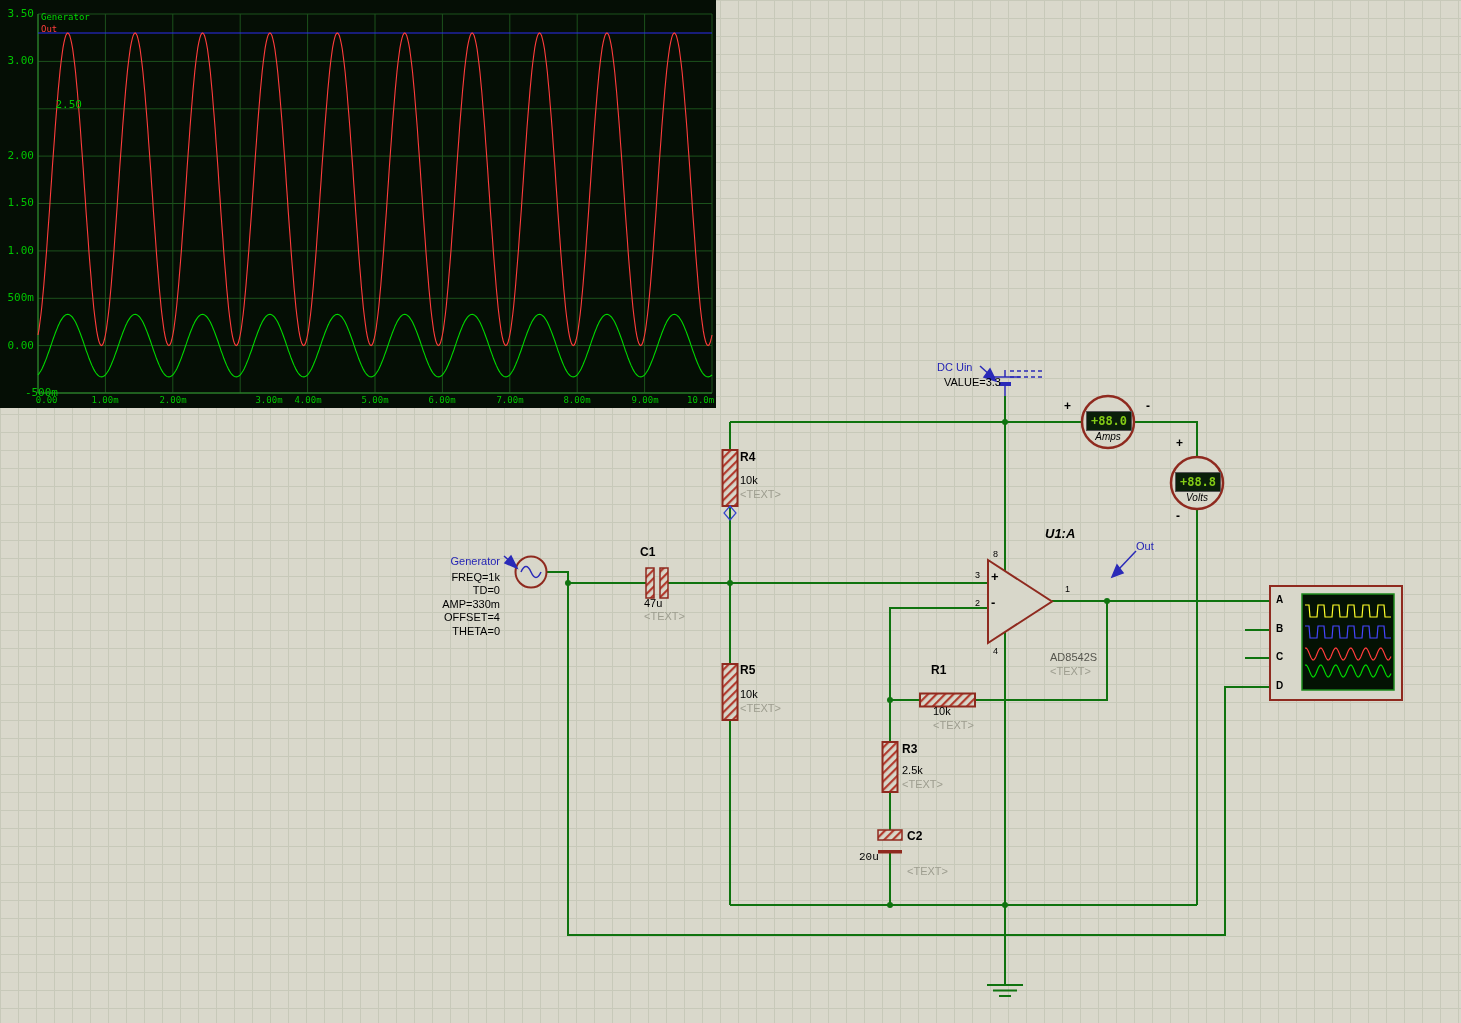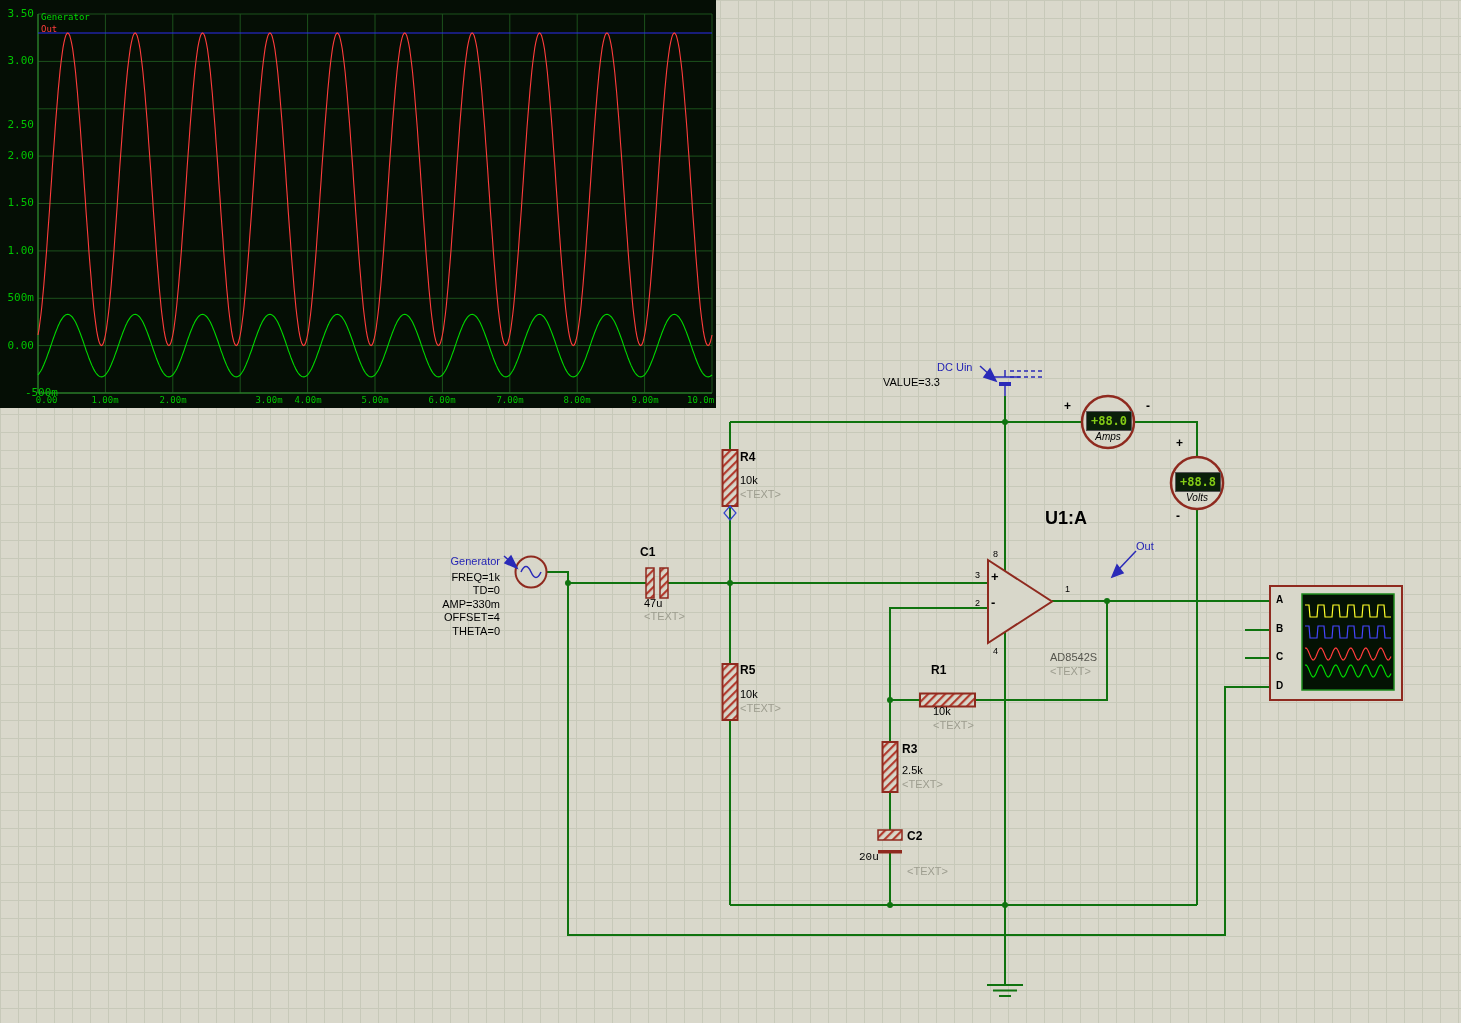--- a/index.html
+++ b/index.html
@@ -155,33 +155,33 @@
   <div class="lbl gray" style="left:933px;top:719px;">&lt;TEXT&gt;</div>
 
   <div class="lbl ref" style="left:902px;top:743px;">R3</div>
   <div class="lbl" style="left:902px;top:764px;">2.5k</div>
   <div class="lbl gray" style="left:902px;top:778px;">&lt;TEXT&gt;</div>
 
   <div class="lbl ref" style="left:907px;top:830px;">C2</div>
   <div class="lbl" style="left:859px;top:851px;font-family:Liberation Mono, monospace;">20u</div>
   <div class="lbl gray" style="left:907px;top:865px;">&lt;TEXT&gt;</div>
 
-  <div class="lbl ref" style="left:1045px;top:512px;font-size:18px;">U1:A</div>
+  <div class="lbl ref" style="left:1045px;top:528px;font-size:13px;font-style:italic;">U1:A</div>
   <div class="lbl" style="left:1050px;top:651px;color:#55554d;">AD8542S</div>
   <div class="lbl gray" style="left:1050px;top:665px;">&lt;TEXT&gt;</div>
   <div class="lbl opsign" style="left:991px;top:571px;">+</div>
   <div class="lbl opsign" style="left:991px;top:597px;">-</div>
   <div class="lbl pin" style="left:975px;top:569px;">3</div>
   <div class="lbl pin" style="left:975px;top:597px;">2</div>
   <div class="lbl pin" style="left:1065px;top:583px;">1</div>
   <div class="lbl pin" style="left:993px;top:548px;">8</div>
   <div class="lbl pin" style="left:993px;top:645px;">4</div>
 
   <div class="lbl blue" style="left:937px;top:361px;">DC Uin</div>
-  <div class="lbl" style="left:871px;top:376px;padding-left:12px;">VALUE=3.3</div>
+  <div class="lbl" style="left:932px;top:376px;padding-left:12px;">VALUE=3.3</div>
 
   <div class="lbl blue" style="left:1136px;top:540px;">Out</div>
 
   <div class="lcd" style="left:1086px;top:411px;">+88.0</div>
   <div class="munit" style="left:1086px;top:431px;">Amps</div>
   <div class="lbl sign" style="left:1064px;top:400px;">+</div>
   <div class="lbl sign" style="left:1146px;top:400px;">-</div>
 
   <div class="lcd" style="left:1175px;top:472px;">+88.8</div>
   <div class="munit" style="left:1175px;top:492px;">Volts</div>
@@ -200,21 +200,21 @@
         <path d="M38 33.0 L712 33.0" stroke="#2d2df0" stroke-width="1.1" fill="none"></path>
         <path d="M38.0 335.0 L39.0 329.3 L39.9 322.5 L40.9 314.7 L41.9 305.8 L42.8 296.0 L43.8 285.3 L44.7 273.9 L45.7 261.7 L46.7 249.0 L47.6 235.8 L48.6 222.3 L49.6 208.5 L50.5 194.5 L51.5 180.4 L52.4 166.5 L53.4 152.7 L54.4 139.2 L55.3 126.2 L56.3 113.6 L57.3 101.6 L58.2 90.4 L59.2 79.9 L60.1 70.4 L61.1 61.7 L62.1 54.1 L63.0 47.6 L64.0 42.3 L65.0 38.1 L65.9 35.1 L66.9 33.4 L67.8 33.0 L68.8 33.8 L69.8 35.8 L70.7 39.1 L71.7 43.6 L72.7 49.2 L73.6 56.0 L74.6 63.9 L75.6 72.8 L76.5 82.6 L77.5 93.3 L78.4 104.7 L79.4 116.8 L80.4 129.5 L81.3 142.7 L82.3 156.3 L83.3 170.1 L84.2 184.1 L85.2 198.1 L86.1 212.1 L87.1 225.9 L88.1 239.3 L89.0 252.4 L90.0 265.0 L91.0 276.9 L91.9 288.2 L92.9 298.6 L93.8 308.2 L94.8 316.8 L95.8 324.4 L96.7 330.9 L97.7 336.3 L98.7 340.5 L99.6 343.4 L100.6 345.1 L101.5 345.6 L102.5 344.8 L103.5 342.8 L104.4 339.5 L105.4 335.0 L106.4 329.3 L107.3 322.5 L108.3 314.7 L109.3 305.8 L110.2 296.0 L111.2 285.3 L112.1 273.9 L113.1 261.7 L114.1 249.0 L115.0 235.8 L116.0 222.3 L117.0 208.5 L117.9 194.5 L118.9 180.4 L119.8 166.5 L120.8 152.7 L121.8 139.2 L122.7 126.2 L123.7 113.6 L124.7 101.6 L125.6 90.4 L126.6 79.9 L127.5 70.4 L128.5 61.7 L129.5 54.1 L130.4 47.6 L131.4 42.3 L132.4 38.1 L133.3 35.1 L134.3 33.4 L135.2 33.0 L136.2 33.8 L137.2 35.8 L138.1 39.1 L139.1 43.6 L140.1 49.2 L141.0 56.0 L142.0 63.9 L143.0 72.8 L143.9 82.6 L144.9 93.3 L145.8 104.7 L146.8 116.8 L147.8 129.5 L148.7 142.7 L149.7 156.3 L150.7 170.1 L151.6 184.1 L152.6 198.1 L153.5 212.1 L154.5 225.9 L155.5 239.3 L156.4 252.4 L157.4 265.0 L158.4 276.9 L159.3 288.2 L160.3 298.6 L161.2 308.2 L162.2 316.8 L163.2 324.4 L164.1 330.9 L165.1 336.3 L166.1 340.5 L167.0 343.4 L168.0 345.1 L168.9 345.6 L169.9 344.8 L170.9 342.8 L171.8 339.5 L172.8 335.0 L173.8 329.3 L174.7 322.5 L175.7 314.7 L176.7 305.8 L177.6 296.0 L178.6 285.3 L179.5 273.9 L180.5 261.7 L181.5 249.0 L182.4 235.8 L183.4 222.3 L184.4 208.5 L185.3 194.5 L186.3 180.4 L187.2 166.5 L188.2 152.7 L189.2 139.2 L190.1 126.2 L191.1 113.6 L192.1 101.6 L193.0 90.4 L194.0 79.9 L194.9 70.4 L195.9 61.7 L196.9 54.1 L197.8 47.6 L198.8 42.3 L199.8 38.1 L200.7 35.1 L201.7 33.4 L202.6 33.0 L203.6 33.8 L204.6 35.8 L205.5 39.1 L206.5 43.6 L207.5 49.2 L208.4 56.0 L209.4 63.9 L210.4 72.8 L211.3 82.6 L212.3 93.3 L213.2 104.7 L214.2 116.8 L215.2 129.5 L216.1 142.7 L217.1 156.3 L218.1 170.1 L219.0 184.1 L220.0 198.1 L220.9 212.1 L221.9 225.9 L222.9 239.3 L223.8 252.4 L224.8 265.0 L225.8 276.9 L226.7 288.2 L227.7 298.6 L228.6 308.2 L229.6 316.8 L230.6 324.4 L231.5 330.9 L232.5 336.3 L233.5 340.5 L234.4 343.4 L235.4 345.1 L236.3 345.6 L237.3 344.8 L238.3 342.8 L239.2 339.5 L240.2 335.0 L241.2 329.3 L242.1 322.5 L243.1 314.7 L244.1 305.8 L245.0 296.0 L246.0 285.3 L246.9 273.9 L247.9 261.7 L248.9 249.0 L249.8 235.8 L250.8 222.3 L251.8 208.5 L252.7 194.5 L253.7 180.4 L254.6 166.5 L255.6 152.7 L256.6 139.2 L257.5 126.2 L258.5 113.6 L259.5 101.6 L260.4 90.4 L261.4 79.9 L262.3 70.4 L263.3 61.7 L264.3 54.1 L265.2 47.6 L266.2 42.3 L267.2 38.1 L268.1 35.1 L269.1 33.4 L270.0 33.0 L271.0 33.8 L272.0 35.8 L272.9 39.1 L273.9 43.6 L274.9 49.2 L275.8 56.0 L276.8 63.9 L277.8 72.8 L278.7 82.6 L279.7 93.3 L280.6 104.7 L281.6 116.8 L282.6 129.5 L283.5 142.7 L284.5 156.3 L285.5 170.1 L286.4 184.1 L287.4 198.1 L288.3 212.1 L289.3 225.9 L290.3 239.3 L291.2 252.4 L292.2 265.0 L293.2 276.9 L294.1 288.2 L295.1 298.6 L296.0 308.2 L297.0 316.8 L298.0 324.4 L298.9 330.9 L299.9 336.3 L300.9 340.5 L301.8 343.4 L302.8 345.1 L303.7 345.6 L304.7 344.8 L305.7 342.8 L306.6 339.5 L307.6 335.0 L308.6 329.3 L309.5 322.5 L310.5 314.7 L311.5 305.8 L312.4 296.0 L313.4 285.3 L314.3 273.9 L315.3 261.7 L316.3 249.0 L317.2 235.8 L318.2 222.3 L319.2 208.5 L320.1 194.5 L321.1 180.4 L322.0 166.5 L323.0 152.7 L324.0 139.2 L324.9 126.2 L325.9 113.6 L326.9 101.6 L327.8 90.4 L328.8 79.9 L329.7 70.4 L330.7 61.7 L331.7 54.1 L332.6 47.6 L333.6 42.3 L334.6 38.1 L335.5 35.1 L336.5 33.4 L337.4 33.0 L338.4 33.8 L339.4 35.8 L340.3 39.1 L341.3 43.6 L342.3 49.2 L343.2 56.0 L344.2 63.9 L345.2 72.8 L346.1 82.6 L347.1 93.3 L348.0 104.7 L349.0 116.8 L350.0 129.5 L350.9 142.7 L351.9 156.3 L352.9 170.1 L353.8 184.1 L354.8 198.1 L355.7 212.1 L356.7 225.9 L357.7 239.3 L358.6 252.4 L359.6 265.0 L360.6 276.9 L361.5 288.2 L362.5 298.6 L363.4 308.2 L364.4 316.8 L365.4 324.4 L366.3 330.9 L367.3 336.3 L368.3 340.5 L369.2 343.4 L370.2 345.1 L371.1 345.6 L372.1 344.8 L373.1 342.8 L374.0 339.5 L375.0 335.0 L376.0 329.3 L376.9 322.5 L377.9 314.7 L378.9 305.8 L379.8 296.0 L380.8 285.3 L381.7 273.9 L382.7 261.7 L383.7 249.0 L384.6 235.8 L385.6 222.3 L386.6 208.5 L387.5 194.5 L388.5 180.4 L389.4 166.5 L390.4 152.7 L391.4 139.2 L392.3 126.2 L393.3 113.6 L394.3 101.6 L395.2 90.4 L396.2 79.9 L397.1 70.4 L398.1 61.7 L399.1 54.1 L400.0 47.6 L401.0 42.3 L402.0 38.1 L402.9 35.1 L403.9 33.4 L404.8 33.0 L405.8 33.8 L406.8 35.8 L407.7 39.1 L408.7 43.6 L409.7 49.2 L410.6 56.0 L411.6 63.9 L412.6 72.8 L413.5 82.6 L414.5 93.3 L415.4 104.7 L416.4 116.8 L417.4 129.5 L418.3 142.7 L419.3 156.3 L420.3 170.1 L421.2 184.1 L422.2 198.1 L423.1 212.1 L424.1 225.9 L425.1 239.3 L426.0 252.4 L427.0 265.0 L428.0 276.9 L428.9 288.2 L429.9 298.6 L430.8 308.2 L431.8 316.8 L432.8 324.4 L433.7 330.9 L434.7 336.3 L435.7 340.5 L436.6 343.4 L437.6 345.1 L438.5 345.6 L439.5 344.8 L440.5 342.8 L441.4 339.5 L442.4 335.0 L443.4 329.3 L444.3 322.5 L445.3 314.7 L446.3 305.8 L447.2 296.0 L448.2 285.3 L449.1 273.9 L450.1 261.7 L451.1 249.0 L452.0 235.8 L453.0 222.3 L454.0 208.5 L454.9 194.5 L455.9 180.4 L456.8 166.5 L457.8 152.7 L458.8 139.2 L459.7 126.2 L460.7 113.6 L461.7 101.6 L462.6 90.4 L463.6 79.9 L464.5 70.4 L465.5 61.7 L466.5 54.1 L467.4 47.6 L468.4 42.3 L469.4 38.1 L470.3 35.1 L471.3 33.4 L472.2 33.0 L473.2 33.8 L474.2 35.8 L475.1 39.1 L476.1 43.6 L477.1 49.2 L478.0 56.0 L479.0 63.9 L480.0 72.8 L480.9 82.6 L481.9 93.3 L482.8 104.7 L483.8 116.8 L484.8 129.5 L485.7 142.7 L486.7 156.3 L487.7 170.1 L488.6 184.1 L489.6 198.1 L490.5 212.1 L491.5 225.9 L492.5 239.3 L493.4 252.4 L494.4 265.0 L495.4 276.9 L496.3 288.2 L497.3 298.6 L498.2 308.2 L499.2 316.8 L500.2 324.4 L501.1 330.9 L502.1 336.3 L503.1 340.5 L504.0 343.4 L505.0 345.1 L505.9 345.6 L506.9 344.8 L507.9 342.8 L508.8 339.5 L509.8 335.0 L510.8 329.3 L511.7 322.5 L512.7 314.7 L513.7 305.8 L514.6 296.0 L515.6 285.3 L516.5 273.9 L517.5 261.7 L518.5 249.0 L519.4 235.8 L520.4 222.3 L521.4 208.5 L522.3 194.5 L523.3 180.4 L524.2 166.5 L525.2 152.7 L526.2 139.2 L527.1 126.2 L528.1 113.6 L529.1 101.6 L530.0 90.4 L531.0 79.9 L531.9 70.4 L532.9 61.7 L533.9 54.1 L534.8 47.6 L535.8 42.3 L536.8 38.1 L537.7 35.1 L538.7 33.4 L539.6 33.0 L540.6 33.8 L541.6 35.8 L542.5 39.1 L543.5 43.6 L544.5 49.2 L545.4 56.0 L546.4 63.9 L547.4 72.8 L548.3 82.6 L549.3 93.3 L550.2 104.7 L551.2 116.8 L552.2 129.5 L553.1 142.7 L554.1 156.3 L555.1 170.1 L556.0 184.1 L557.0 198.1 L557.9 212.1 L558.9 225.9 L559.9 239.3 L560.8 252.4 L561.8 265.0 L562.8 276.9 L563.7 288.2 L564.7 298.6 L565.6 308.2 L566.6 316.8 L567.6 324.4 L568.5 330.9 L569.5 336.3 L570.5 340.5 L571.4 343.4 L572.4 345.1 L573.3 345.6 L574.3 344.8 L575.3 342.8 L576.2 339.5 L577.2 335.0 L578.2 329.3 L579.1 322.5 L580.1 314.7 L581.1 305.8 L582.0 296.0 L583.0 285.3 L583.9 273.9 L584.9 261.7 L585.9 249.0 L586.8 235.8 L587.8 222.3 L588.8 208.5 L589.7 194.5 L590.7 180.4 L591.6 166.5 L592.6 152.7 L593.6 139.2 L594.5 126.2 L595.5 113.6 L596.5 101.6 L597.4 90.4 L598.4 79.9 L599.3 70.4 L600.3 61.7 L601.3 54.1 L602.2 47.6 L603.2 42.3 L604.2 38.1 L605.1 35.1 L606.1 33.4 L607.0 33.0 L608.0 33.8 L609.0 35.8 L609.9 39.1 L610.9 43.6 L611.9 49.2 L612.8 56.0 L613.8 63.9 L614.8 72.8 L615.7 82.6 L616.7 93.3 L617.6 104.7 L618.6 116.8 L619.6 129.5 L620.5 142.7 L621.5 156.3 L622.5 170.1 L623.4 184.1 L624.4 198.1 L625.3 212.1 L626.3 225.9 L627.3 239.3 L628.2 252.4 L629.2 265.0 L630.2 276.9 L631.1 288.2 L632.1 298.6 L633.0 308.2 L634.0 316.8 L635.0 324.4 L635.9 330.9 L636.9 336.3 L637.9 340.5 L638.8 343.4 L639.8 345.1 L640.7 345.6 L641.7 344.8 L642.7 342.8 L643.6 339.5 L644.6 335.0 L645.6 329.3 L646.5 322.5 L647.5 314.7 L648.5 305.8 L649.4 296.0 L650.4 285.3 L651.3 273.9 L652.3 261.7 L653.3 249.0 L654.2 235.8 L655.2 222.3 L656.2 208.5 L657.1 194.5 L658.1 180.4 L659.0 166.5 L660.0 152.7 L661.0 139.2 L661.9 126.2 L662.9 113.6 L663.9 101.6 L664.8 90.4 L665.8 79.9 L666.7 70.4 L667.7 61.7 L668.7 54.1 L669.6 47.6 L670.6 42.3 L671.6 38.1 L672.5 35.1 L673.5 33.4 L674.4 33.0 L675.4 33.8 L676.4 35.8 L677.3 39.1 L678.3 43.6 L679.3 49.2 L680.2 56.0 L681.2 63.9 L682.2 72.8 L683.1 82.6 L684.1 93.3 L685.0 104.7 L686.0 116.8 L687.0 129.5 L687.9 142.7 L688.9 156.3 L689.9 170.1 L690.8 184.1 L691.8 198.1 L692.7 212.1 L693.7 225.9 L694.7 239.3 L695.6 252.4 L696.6 265.0 L697.6 276.9 L698.5 288.2 L699.5 298.6 L700.4 308.2 L701.4 316.8 L702.4 324.4 L703.3 330.9 L704.3 336.3 L705.3 340.5 L706.2 343.4 L707.2 345.1 L708.1 345.6 L709.1 344.8 L710.1 342.8 L711.0 339.5 L712.0 335.0 " stroke="#ff3c3c" stroke-width="1.1" fill="none"></path>
         <path d="M38.0 374.8 L39.0 373.6 L39.9 372.3 L40.9 370.7 L41.9 368.9 L42.8 367.0 L43.8 364.8 L44.7 362.5 L45.7 360.1 L46.7 357.6 L47.6 354.9 L48.6 352.2 L49.6 349.5 L50.5 346.7 L51.5 343.9 L52.4 341.1 L53.4 338.3 L54.4 335.6 L55.3 333.0 L56.3 330.5 L57.3 328.1 L58.2 325.8 L59.2 323.8 L60.1 321.8 L61.1 320.1 L62.1 318.6 L63.0 317.3 L64.0 316.2 L65.0 315.4 L65.9 314.8 L66.9 314.5 L67.8 314.4 L68.8 314.5 L69.8 314.9 L70.7 315.6 L71.7 316.5 L72.7 317.6 L73.6 319.0 L74.6 320.5 L75.6 322.3 L76.5 324.3 L77.5 326.4 L78.4 328.7 L79.4 331.1 L80.4 333.7 L81.3 336.3 L82.3 339.0 L83.3 341.8 L84.2 344.6 L85.2 347.4 L86.1 350.2 L87.1 352.9 L88.1 355.6 L89.0 358.3 L90.0 360.8 L91.0 363.2 L91.9 365.4 L92.9 367.5 L93.8 369.4 L94.8 371.1 L95.8 372.7 L96.7 374.0 L97.7 375.0 L98.7 375.9 L99.6 376.5 L100.6 376.8 L101.5 376.9 L102.5 376.7 L103.5 376.3 L104.4 375.7 L105.4 374.8 L106.4 373.6 L107.3 372.3 L108.3 370.7 L109.3 368.9 L110.2 367.0 L111.2 364.8 L112.1 362.5 L113.1 360.1 L114.1 357.6 L115.0 354.9 L116.0 352.2 L117.0 349.5 L117.9 346.7 L118.9 343.9 L119.8 341.1 L120.8 338.3 L121.8 335.6 L122.7 333.0 L123.7 330.5 L124.7 328.1 L125.6 325.8 L126.6 323.8 L127.5 321.8 L128.5 320.1 L129.5 318.6 L130.4 317.3 L131.4 316.2 L132.4 315.4 L133.3 314.8 L134.3 314.5 L135.2 314.4 L136.2 314.5 L137.2 314.9 L138.1 315.6 L139.1 316.5 L140.1 317.6 L141.0 319.0 L142.0 320.5 L143.0 322.3 L143.9 324.3 L144.9 326.4 L145.8 328.7 L146.8 331.1 L147.8 333.7 L148.7 336.3 L149.7 339.0 L150.7 341.8 L151.6 344.6 L152.6 347.4 L153.5 350.2 L154.5 352.9 L155.5 355.6 L156.4 358.3 L157.4 360.8 L158.4 363.2 L159.3 365.4 L160.3 367.5 L161.2 369.4 L162.2 371.1 L163.2 372.7 L164.1 374.0 L165.1 375.0 L166.1 375.9 L167.0 376.5 L168.0 376.8 L168.9 376.9 L169.9 376.7 L170.9 376.3 L171.8 375.7 L172.8 374.8 L173.8 373.6 L174.7 372.3 L175.7 370.7 L176.7 368.9 L177.6 367.0 L178.6 364.8 L179.5 362.5 L180.5 360.1 L181.5 357.6 L182.4 354.9 L183.4 352.2 L184.4 349.5 L185.3 346.7 L186.3 343.9 L187.2 341.1 L188.2 338.3 L189.2 335.6 L190.1 333.0 L191.1 330.5 L192.1 328.1 L193.0 325.8 L194.0 323.8 L194.9 321.8 L195.9 320.1 L196.9 318.6 L197.8 317.3 L198.8 316.2 L199.8 315.4 L200.7 314.8 L201.7 314.5 L202.6 314.4 L203.6 314.5 L204.6 314.9 L205.5 315.6 L206.5 316.5 L207.5 317.6 L208.4 319.0 L209.4 320.5 L210.4 322.3 L211.3 324.3 L212.3 326.4 L213.2 328.7 L214.2 331.1 L215.2 333.7 L216.1 336.3 L217.1 339.0 L218.1 341.8 L219.0 344.6 L220.0 347.4 L220.9 350.2 L221.9 352.9 L222.9 355.6 L223.8 358.3 L224.8 360.8 L225.8 363.2 L226.7 365.4 L227.7 367.5 L228.6 369.4 L229.6 371.1 L230.6 372.7 L231.5 374.0 L232.5 375.0 L233.5 375.9 L234.4 376.5 L235.4 376.8 L236.3 376.9 L237.3 376.7 L238.3 376.3 L239.2 375.7 L240.2 374.8 L241.2 373.6 L242.1 372.3 L243.1 370.7 L244.1 368.9 L245.0 367.0 L246.0 364.8 L246.9 362.5 L247.9 360.1 L248.9 357.6 L249.8 354.9 L250.8 352.2 L251.8 349.5 L252.7 346.7 L253.7 343.9 L254.6 341.1 L255.6 338.3 L256.6 335.6 L257.5 333.0 L258.5 330.5 L259.5 328.1 L260.4 325.8 L261.4 323.8 L262.3 321.8 L263.3 320.1 L264.3 318.6 L265.2 317.3 L266.2 316.2 L267.2 315.4 L268.1 314.8 L269.1 314.5 L270.0 314.4 L271.0 314.5 L272.0 314.9 L272.9 315.6 L273.9 316.5 L274.9 317.6 L275.8 319.0 L276.8 320.5 L277.8 322.3 L278.7 324.3 L279.7 326.4 L280.6 328.7 L281.6 331.1 L282.6 333.7 L283.5 336.3 L284.5 339.0 L285.5 341.8 L286.4 344.6 L287.4 347.4 L288.3 350.2 L289.3 352.9 L290.3 355.6 L291.2 358.3 L292.2 360.8 L293.2 363.2 L294.1 365.4 L295.1 367.5 L296.0 369.4 L297.0 371.1 L298.0 372.7 L298.9 374.0 L299.9 375.0 L300.9 375.9 L301.8 376.5 L302.8 376.8 L303.7 376.9 L304.7 376.7 L305.7 376.3 L306.6 375.7 L307.6 374.8 L308.6 373.6 L309.5 372.3 L310.5 370.7 L311.5 368.9 L312.4 367.0 L313.4 364.8 L314.3 362.5 L315.3 360.1 L316.3 357.6 L317.2 354.9 L318.2 352.2 L319.2 349.5 L320.1 346.7 L321.1 343.9 L322.0 341.1 L323.0 338.3 L324.0 335.6 L324.9 333.0 L325.9 330.5 L326.9 328.1 L327.8 325.8 L328.8 323.8 L329.7 321.8 L330.7 320.1 L331.7 318.6 L332.6 317.3 L333.6 316.2 L334.6 315.4 L335.5 314.8 L336.5 314.5 L337.4 314.4 L338.4 314.5 L339.4 314.9 L340.3 315.6 L341.3 316.5 L342.3 317.6 L343.2 319.0 L344.2 320.5 L345.2 322.3 L346.1 324.3 L347.1 326.4 L348.0 328.7 L349.0 331.1 L350.0 333.7 L350.9 336.3 L351.9 339.0 L352.9 341.8 L353.8 344.6 L354.8 347.4 L355.7 350.2 L356.7 352.9 L357.7 355.6 L358.6 358.3 L359.6 360.8 L360.6 363.2 L361.5 365.4 L362.5 367.5 L363.4 369.4 L364.4 371.1 L365.4 372.7 L366.3 374.0 L367.3 375.0 L368.3 375.9 L369.2 376.5 L370.2 376.8 L371.1 376.9 L372.1 376.7 L373.1 376.3 L374.0 375.7 L375.0 374.8 L376.0 373.6 L376.9 372.3 L377.9 370.7 L378.9 368.9 L379.8 367.0 L380.8 364.8 L381.7 362.5 L382.7 360.1 L383.7 357.6 L384.6 354.9 L385.6 352.2 L386.6 349.5 L387.5 346.7 L388.5 343.9 L389.4 341.1 L390.4 338.3 L391.4 335.6 L392.3 333.0 L393.3 330.5 L394.3 328.1 L395.2 325.8 L396.2 323.8 L397.1 321.8 L398.1 320.1 L399.1 318.6 L400.0 317.3 L401.0 316.2 L402.0 315.4 L402.9 314.8 L403.9 314.5 L404.8 314.4 L405.8 314.5 L406.8 314.9 L407.7 315.6 L408.7 316.5 L409.7 317.6 L410.6 319.0 L411.6 320.5 L412.6 322.3 L413.5 324.3 L414.5 326.4 L415.4 328.7 L416.4 331.1 L417.4 333.7 L418.3 336.3 L419.3 339.0 L420.3 341.8 L421.2 344.6 L422.2 347.4 L423.1 350.2 L424.1 352.9 L425.1 355.6 L426.0 358.3 L427.0 360.8 L428.0 363.2 L428.9 365.4 L429.9 367.5 L430.8 369.4 L431.8 371.1 L432.8 372.7 L433.7 374.0 L434.7 375.0 L435.7 375.9 L436.6 376.5 L437.6 376.8 L438.5 376.9 L439.5 376.7 L440.5 376.3 L441.4 375.7 L442.4 374.8 L443.4 373.6 L444.3 372.3 L445.3 370.7 L446.3 368.9 L447.2 367.0 L448.2 364.8 L449.1 362.5 L450.1 360.1 L451.1 357.6 L452.0 354.9 L453.0 352.2 L454.0 349.5 L454.9 346.7 L455.9 343.9 L456.8 341.1 L457.8 338.3 L458.8 335.6 L459.7 333.0 L460.7 330.5 L461.7 328.1 L462.6 325.8 L463.6 323.8 L464.5 321.8 L465.5 320.1 L466.5 318.6 L467.4 317.3 L468.4 316.2 L469.4 315.4 L470.3 314.8 L471.3 314.5 L472.2 314.4 L473.2 314.5 L474.2 314.9 L475.1 315.6 L476.1 316.5 L477.1 317.6 L478.0 319.0 L479.0 320.5 L480.0 322.3 L480.9 324.3 L481.9 326.4 L482.8 328.7 L483.8 331.1 L484.8 333.7 L485.7 336.3 L486.7 339.0 L487.7 341.8 L488.6 344.6 L489.6 347.4 L490.5 350.2 L491.5 352.9 L492.5 355.6 L493.4 358.3 L494.4 360.8 L495.4 363.2 L496.3 365.4 L497.3 367.5 L498.2 369.4 L499.2 371.1 L500.2 372.7 L501.1 374.0 L502.1 375.0 L503.1 375.9 L504.0 376.5 L505.0 376.8 L505.9 376.9 L506.9 376.7 L507.9 376.3 L508.8 375.7 L509.8 374.8 L510.8 373.6 L511.7 372.3 L512.7 370.7 L513.7 368.9 L514.6 367.0 L515.6 364.8 L516.5 362.5 L517.5 360.1 L518.5 357.6 L519.4 354.9 L520.4 352.2 L521.4 349.5 L522.3 346.7 L523.3 343.9 L524.2 341.1 L525.2 338.3 L526.2 335.6 L527.1 333.0 L528.1 330.5 L529.1 328.1 L530.0 325.8 L531.0 323.8 L531.9 321.8 L532.9 320.1 L533.9 318.6 L534.8 317.3 L535.8 316.2 L536.8 315.4 L537.7 314.8 L538.7 314.5 L539.6 314.4 L540.6 314.5 L541.6 314.9 L542.5 315.6 L543.5 316.5 L544.5 317.6 L545.4 319.0 L546.4 320.5 L547.4 322.3 L548.3 324.3 L549.3 326.4 L550.2 328.7 L551.2 331.1 L552.2 333.7 L553.1 336.3 L554.1 339.0 L555.1 341.8 L556.0 344.6 L557.0 347.4 L557.9 350.2 L558.9 352.9 L559.9 355.6 L560.8 358.3 L561.8 360.8 L562.8 363.2 L563.7 365.4 L564.7 367.5 L565.6 369.4 L566.6 371.1 L567.6 372.7 L568.5 374.0 L569.5 375.0 L570.5 375.9 L571.4 376.5 L572.4 376.8 L573.3 376.9 L574.3 376.7 L575.3 376.3 L576.2 375.7 L577.2 374.8 L578.2 373.6 L579.1 372.3 L580.1 370.7 L581.1 368.9 L582.0 367.0 L583.0 364.8 L583.9 362.5 L584.9 360.1 L585.9 357.6 L586.8 354.9 L587.8 352.2 L588.8 349.5 L589.7 346.7 L590.7 343.9 L591.6 341.1 L592.6 338.3 L593.6 335.6 L594.5 333.0 L595.5 330.5 L596.5 328.1 L597.4 325.8 L598.4 323.8 L599.3 321.8 L600.3 320.1 L601.3 318.6 L602.2 317.3 L603.2 316.2 L604.2 315.4 L605.1 314.8 L606.1 314.5 L607.0 314.4 L608.0 314.5 L609.0 314.9 L609.9 315.6 L610.9 316.5 L611.9 317.6 L612.8 319.0 L613.8 320.5 L614.8 322.3 L615.7 324.3 L616.7 326.4 L617.6 328.7 L618.6 331.1 L619.6 333.7 L620.5 336.3 L621.5 339.0 L622.5 341.8 L623.4 344.6 L624.4 347.4 L625.3 350.2 L626.3 352.9 L627.3 355.6 L628.2 358.3 L629.2 360.8 L630.2 363.2 L631.1 365.4 L632.1 367.5 L633.0 369.4 L634.0 371.1 L635.0 372.7 L635.9 374.0 L636.9 375.0 L637.9 375.9 L638.8 376.5 L639.8 376.8 L640.7 376.9 L641.7 376.7 L642.7 376.3 L643.6 375.7 L644.6 374.8 L645.6 373.6 L646.5 372.3 L647.5 370.7 L648.5 368.9 L649.4 367.0 L650.4 364.8 L651.3 362.5 L652.3 360.1 L653.3 357.6 L654.2 354.9 L655.2 352.2 L656.2 349.5 L657.1 346.7 L658.1 343.9 L659.0 341.1 L660.0 338.3 L661.0 335.6 L661.9 333.0 L662.9 330.5 L663.9 328.1 L664.8 325.8 L665.8 323.8 L666.7 321.8 L667.7 320.1 L668.7 318.6 L669.6 317.3 L670.6 316.2 L671.6 315.4 L672.5 314.8 L673.5 314.5 L674.4 314.4 L675.4 314.5 L676.4 314.9 L677.3 315.6 L678.3 316.5 L679.3 317.6 L680.2 319.0 L681.2 320.5 L682.2 322.3 L683.1 324.3 L684.1 326.4 L685.0 328.7 L686.0 331.1 L687.0 333.7 L687.9 336.3 L688.9 339.0 L689.9 341.8 L690.8 344.6 L691.8 347.4 L692.7 350.2 L693.7 352.9 L694.7 355.6 L695.6 358.3 L696.6 360.8 L697.6 363.2 L698.5 365.4 L699.5 367.5 L700.4 369.4 L701.4 371.1 L702.4 372.7 L703.3 374.0 L704.3 375.0 L705.3 375.9 L706.2 376.5 L707.2 376.8 L708.1 376.9 L709.1 376.7 L710.1 376.3 L711.0 375.7 L712.0 374.8 " stroke="#00d800" stroke-width="1.1" fill="none"></path>
       </svg>
 
     <div class="legend" style="top: 12px; color: rgb(0, 216, 0);">Generator</div>
     <div class="legend" style="top: 24px; color: rgb(255, 60, 60);">Out</div>
 
     <div class="ytick" style="top:9px;">3.50</div>
     <div class="ytick" style="top:56px;">3.00</div>
-    <div class="ytick" style="top:120px;">2.50</div>
+    <div class="ytick" style="top:100px;padding-left:48px;">2.50</div>
     <div class="ytick" style="top:151px;">2.00</div>
     <div class="ytick" style="top:198px;">1.50</div>
     <div class="ytick" style="top:246px;">1.00</div>
     <div class="ytick" style="top:293px;">500m</div>
     <div class="ytick" style="top:341px;">0.00</div>
     <div class="ytick" style="top:388px;padding-left:24px;">-500m</div>
 
     <div class="xtick" style="left:38px;transform:translateX(-10%);">0.00</div>
     <div class="xtick" style="left:105px;">1.00m</div>
     <div class="xtick" style="left:173px;">2.00m</div>

